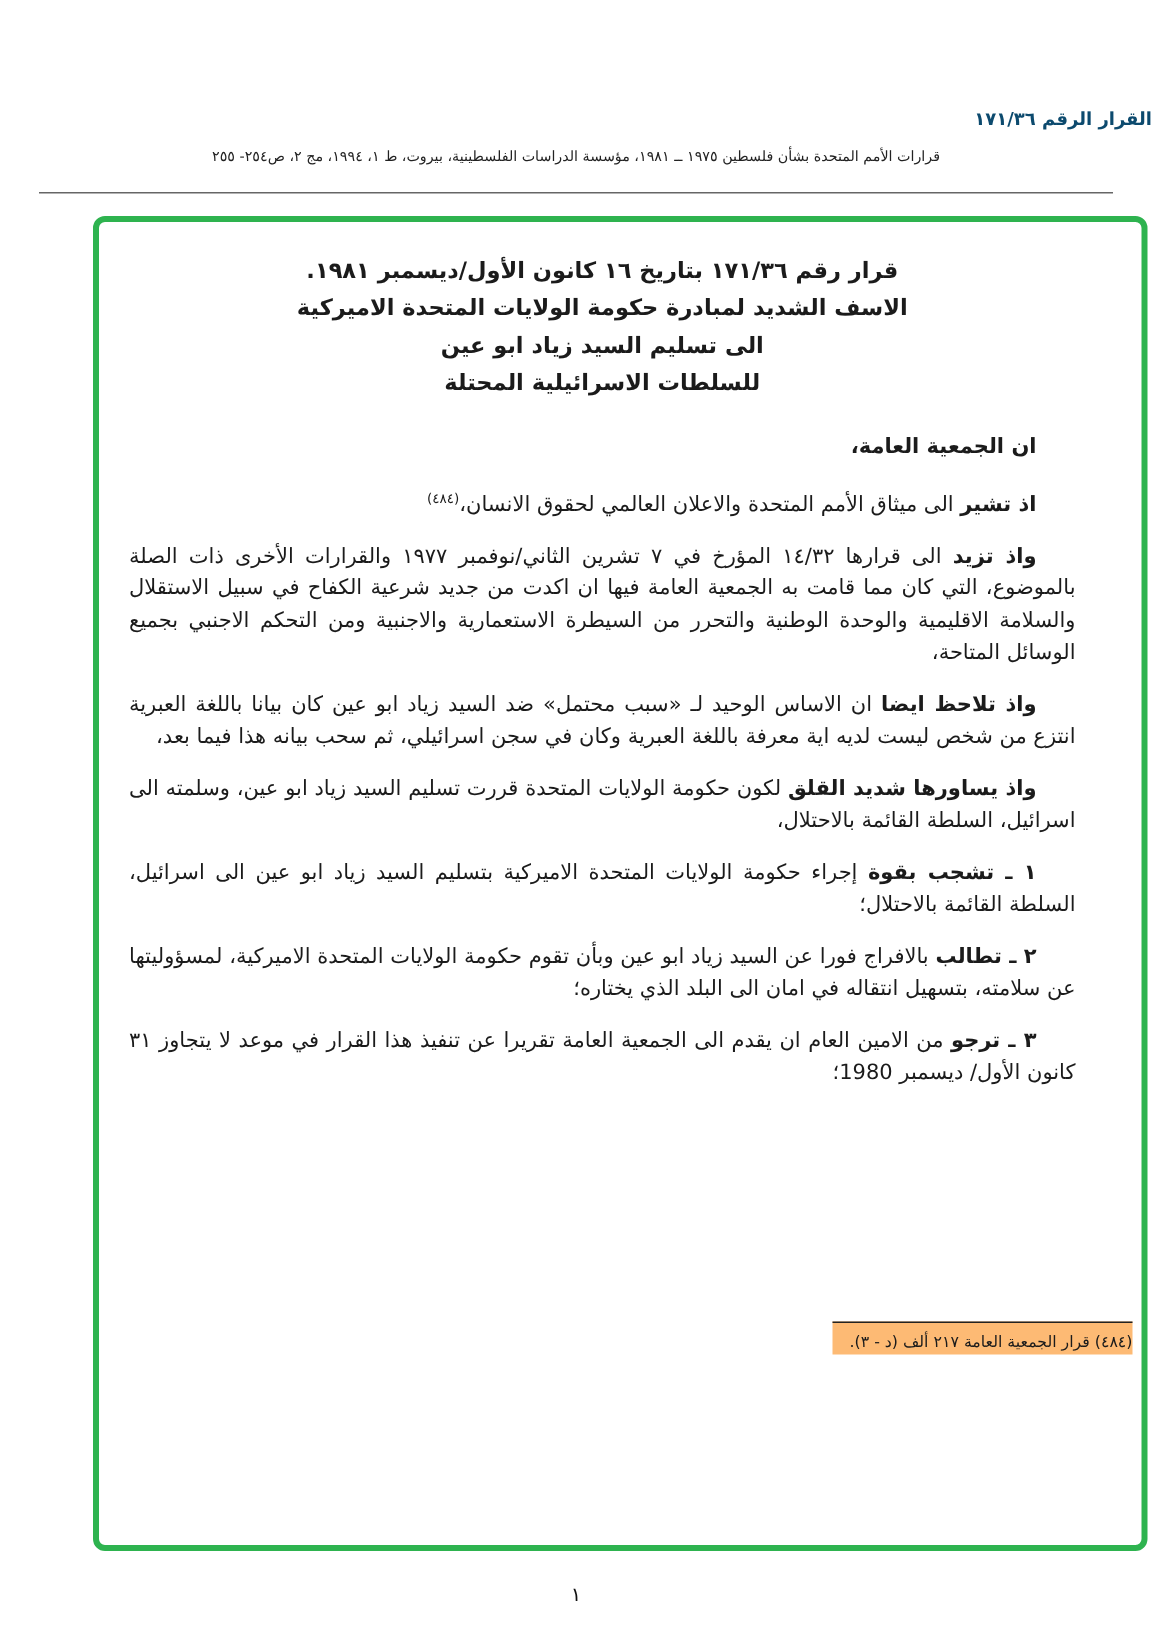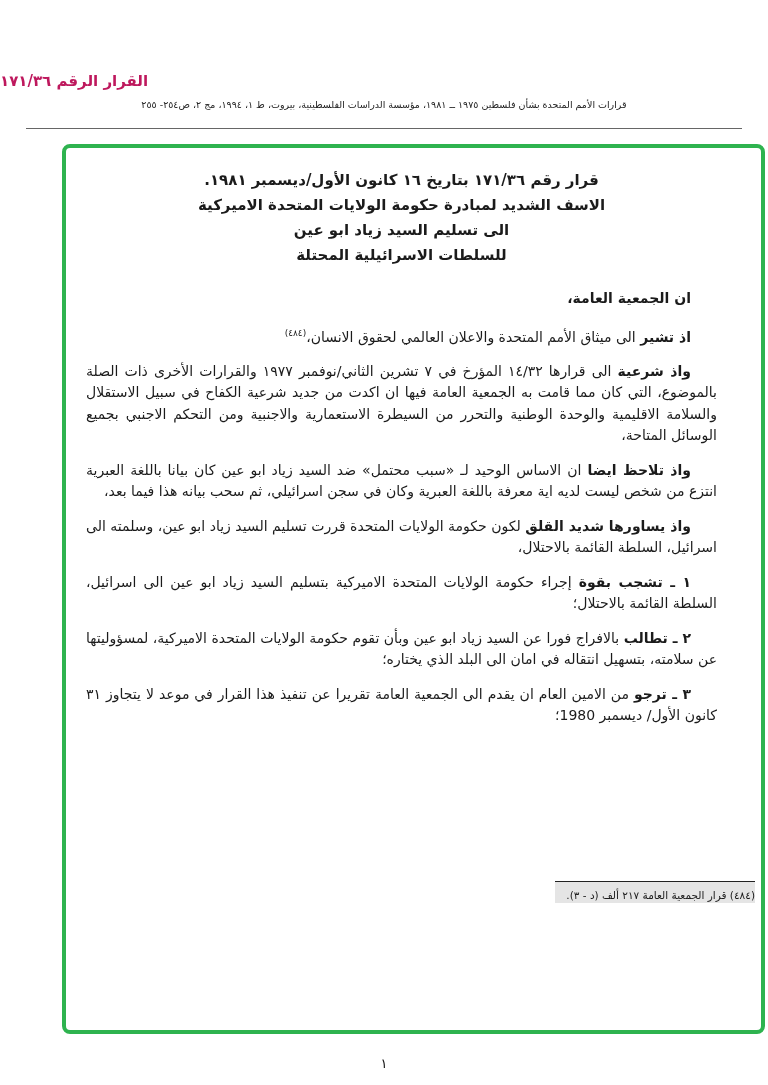--- a/index.html
+++ b/index.html
@@ -6,22 +6,22 @@
   .page {
     position:relative;
     width:768px; height:1085px;
     background:#ffffff;
     overflow:hidden;
     font-family:"DejaVu Sans", sans-serif;
     color:#1b1b1b;
   }
   .header-title {
     position:absolute; top:72px; left:0; right:0;
-    text-align:left; direction:rtl;
-    font-size:15px; font-weight:700; color:#be185d;
+    text-align:right; direction:rtl;
+    font-size:12px; font-weight:700; color:#0c4a6e;
   }
   .citation {
     position:absolute; top:99px; left:26px; right:26px;
     text-align:center; direction:rtl;
     font-size:9.5px; color:#222;
     padding-bottom:18px;
     border-bottom:1px solid #666;
   }
   .scan-frame {
     position:absolute; left:62px; top:144px;
@@ -45,21 +45,21 @@
     line-height:21.5px;
     text-align:justify;
     text-indent:26px;
   }
   .para .b { font-weight:700; }
   .fref { font-size:9px; vertical-align:super; }
   .footnote-block {
     position:absolute; top:733px; right:6px;
     width:200px;
     direction:rtl;
-    background:#e5e5e5;
+    background:#fdba74;
   }
   .footnote-rule {
     border-top:1.5px solid #222;
     margin-bottom:6px;
   }
   .footnote-text {
     font-size:10.5px;
     text-align:right;
     line-height:15px;
     color:#1b1b1b;
@@ -85,21 +85,21 @@
       <div>قرار رقم ١٧١/٣٦ بتاريخ ١٦ كانون الأول/ديسمبر ١٩٨١.</div>
       <div>الاسف الشديد لمبادرة حكومة الولايات المتحدة الاميركية</div>
       <div>الى تسليم السيد زياد ابو عين</div>
       <div>للسلطات الاسرائيلية المحتلة</div>
     </div>
 
     <p class="para"><span class="b">ان الجمعية العامة،</span><span></span></p>
 
     <p class="para"><span class="b">اذ تشير</span><span> الى ميثاق الأمم المتحدة والاعلان العالمي لحقوق الانسان،</span><sup class="fref">(٤٨٤)</sup></p>
 
-    <p class="para"><span class="b">واذ شرعية</span><span> الى قرارها ١٤/٣٢ المؤرخ في ٧ تشرين الثاني/نوفمبر ١٩٧٧ والقرارات الأخرى ذات الصلة بالموضوع، التي كان مما قامت به الجمعية العامة فيها ان اكدت من جديد شرعية الكفاح في سبيل الاستقلال والسلامة الاقليمية والوحدة الوطنية والتحرر من السيطرة الاستعمارية والاجنبية ومن التحكم الاجنبي بجميع الوسائل المتاحة،</span></p>
+    <p class="para"><span class="b">واذ تزيد</span><span> الى قرارها ١٤/٣٢ المؤرخ في ٧ تشرين الثاني/نوفمبر ١٩٧٧ والقرارات الأخرى ذات الصلة بالموضوع، التي كان مما قامت به الجمعية العامة فيها ان اكدت من جديد شرعية الكفاح في سبيل الاستقلال والسلامة الاقليمية والوحدة الوطنية والتحرر من السيطرة الاستعمارية والاجنبية ومن التحكم الاجنبي بجميع الوسائل المتاحة،</span></p>
 
 
     <p class="para"><span class="b">واذ تلاحظ ايضا</span><span> ان الاساس الوحيد لـ «سبب محتمل» ضد السيد زياد ابو عين كان بيانا باللغة العبرية انتزع من شخص ليست لديه اية معرفة باللغة العبرية وكان في سجن اسرائيلي، ثم سحب بيانه هذا فيما بعد،</span></p>
 
     <p class="para"><span class="b">واذ يساورها شديد القلق</span><span> لكون حكومة الولايات المتحدة قررت تسليم السيد زياد ابو عين، وسلمته الى اسرائيل، السلطة القائمة بالاحتلال،</span></p>
 
     <p class="para"><span class="b">١ ـ تشجب بقوة</span><span> إجراء حكومة الولايات المتحدة الاميركية بتسليم السيد زياد ابو عين الى اسرائيل، السلطة القائمة بالاحتلال؛</span></p>
 
     <p class="para"><span class="b">٢ ـ تطالب</span><span> بالافراج فورا عن السيد زياد ابو عين وبأن تقوم حكومة الولايات المتحدة الاميركية، لمسؤوليتها عن سلامته، بتسهيل انتقاله في امان الى البلد الذي يختاره؛</span></p>
 

